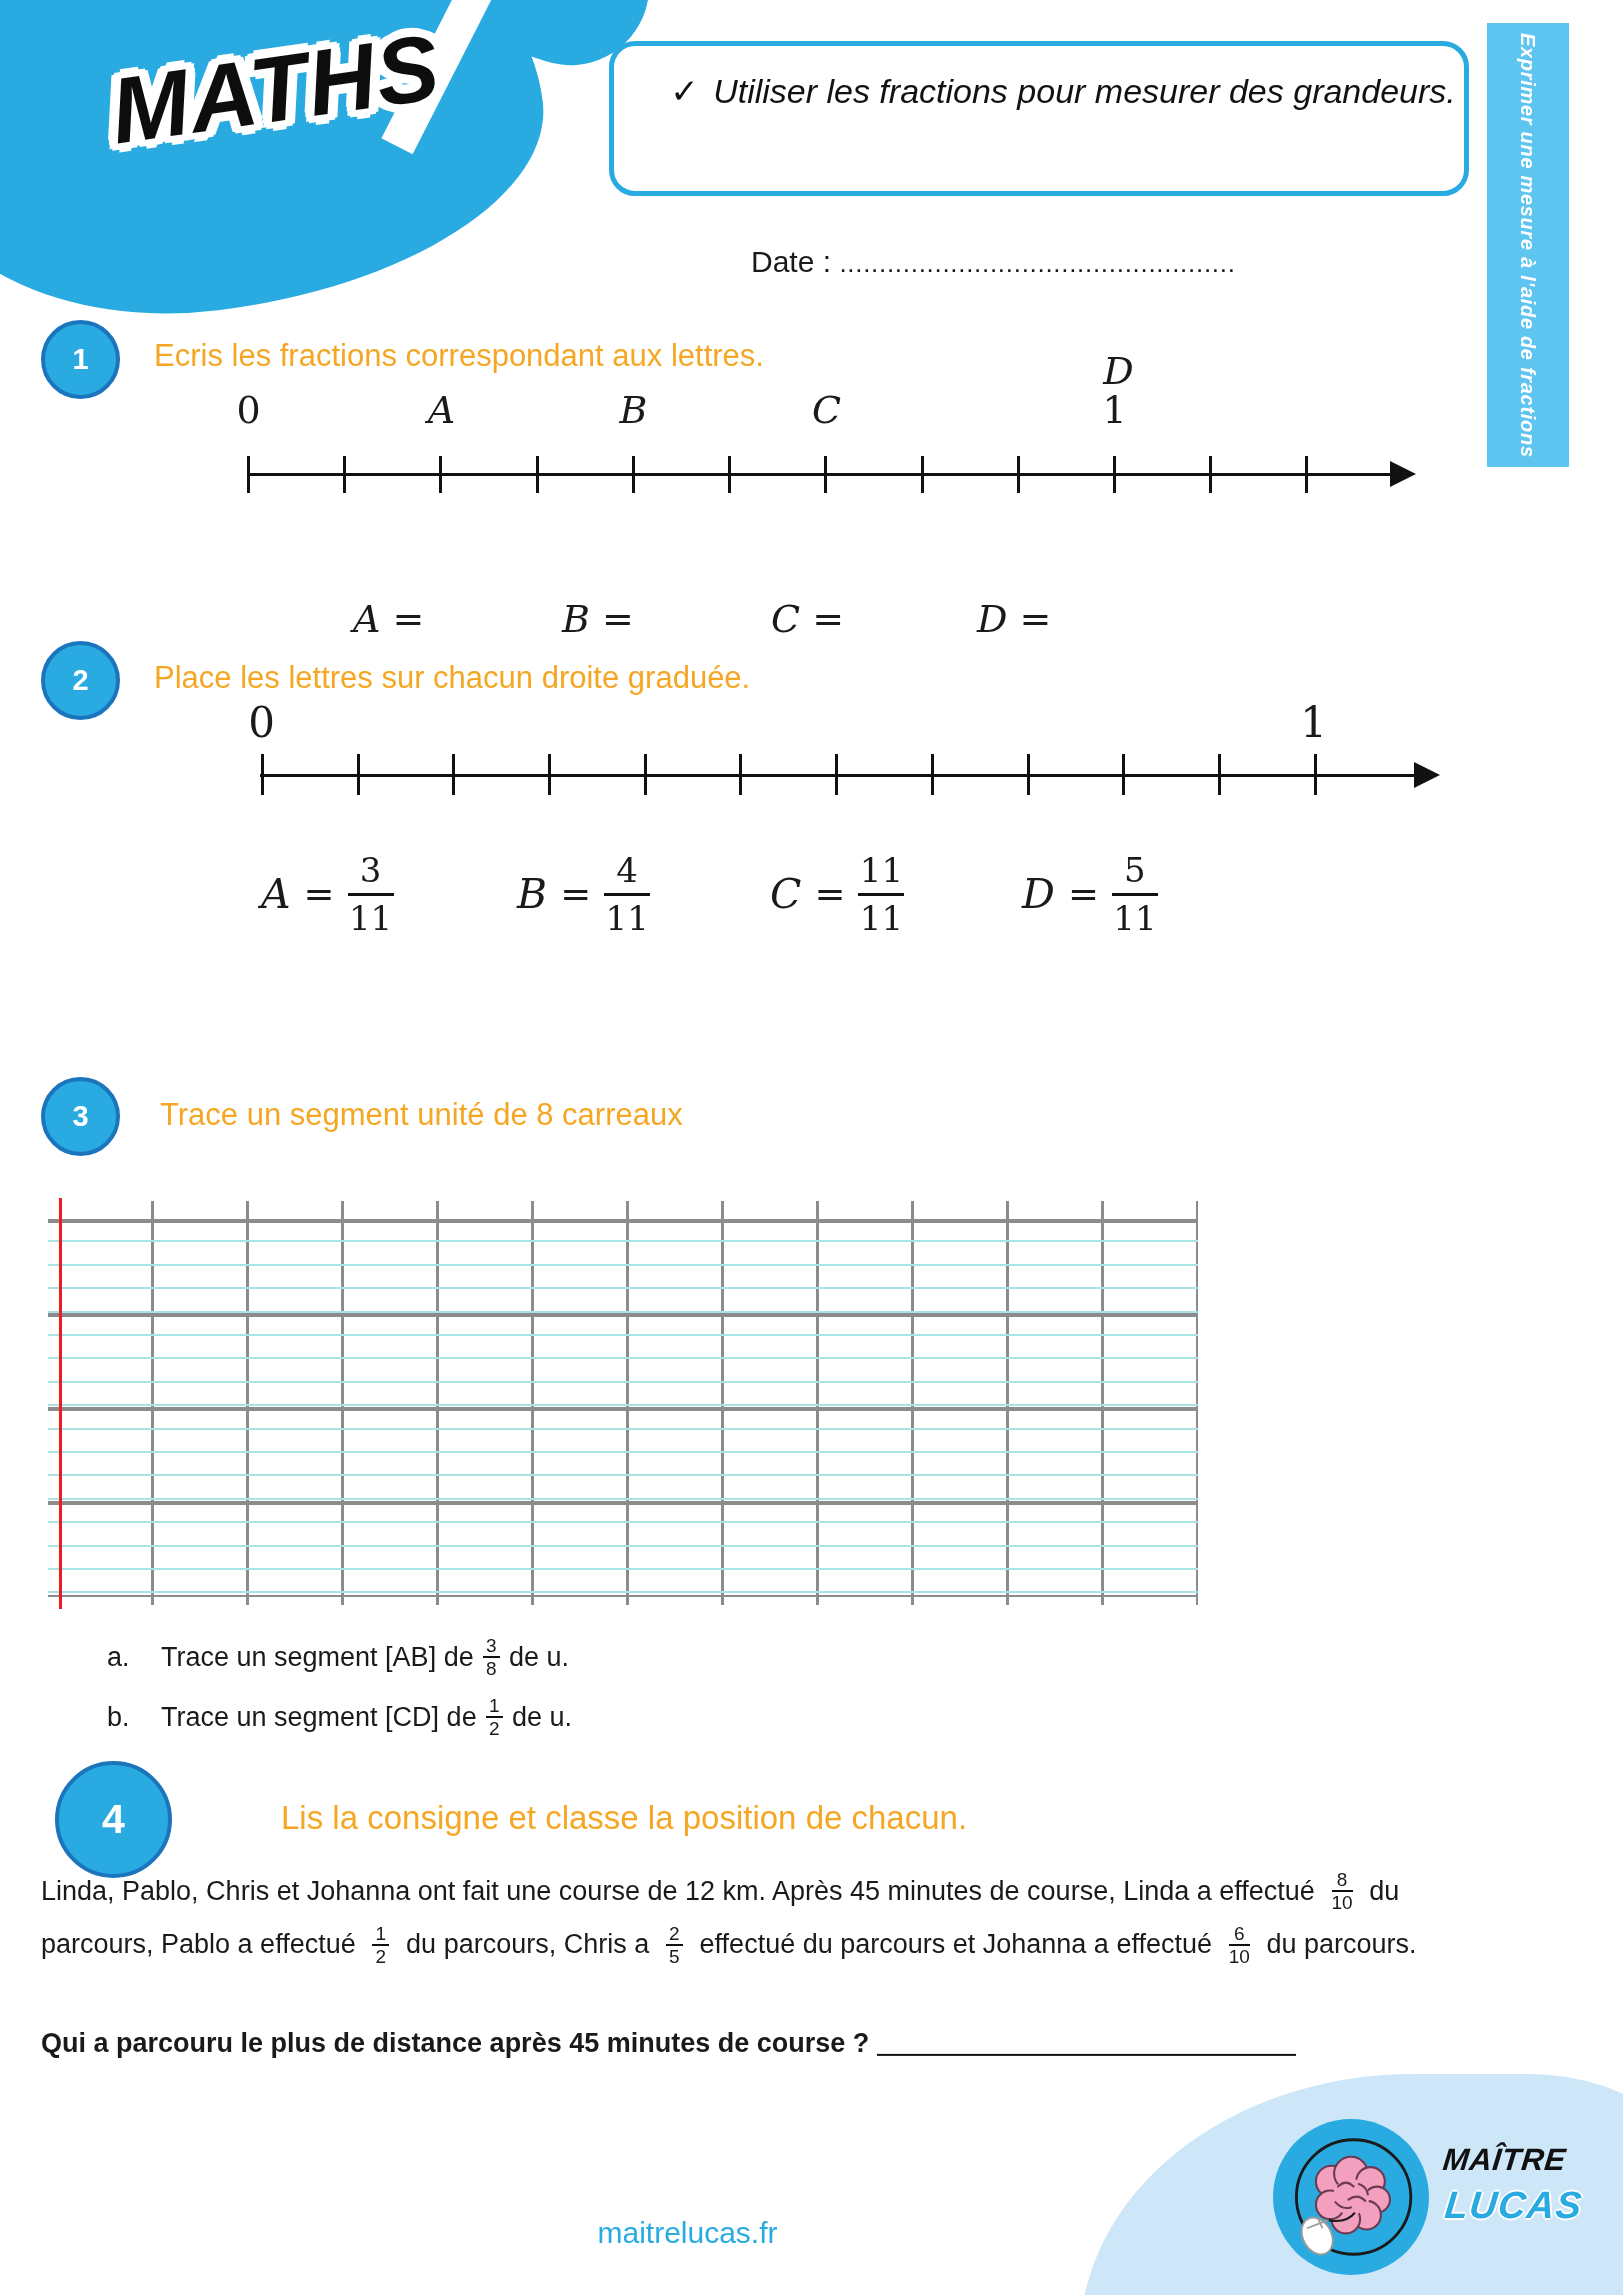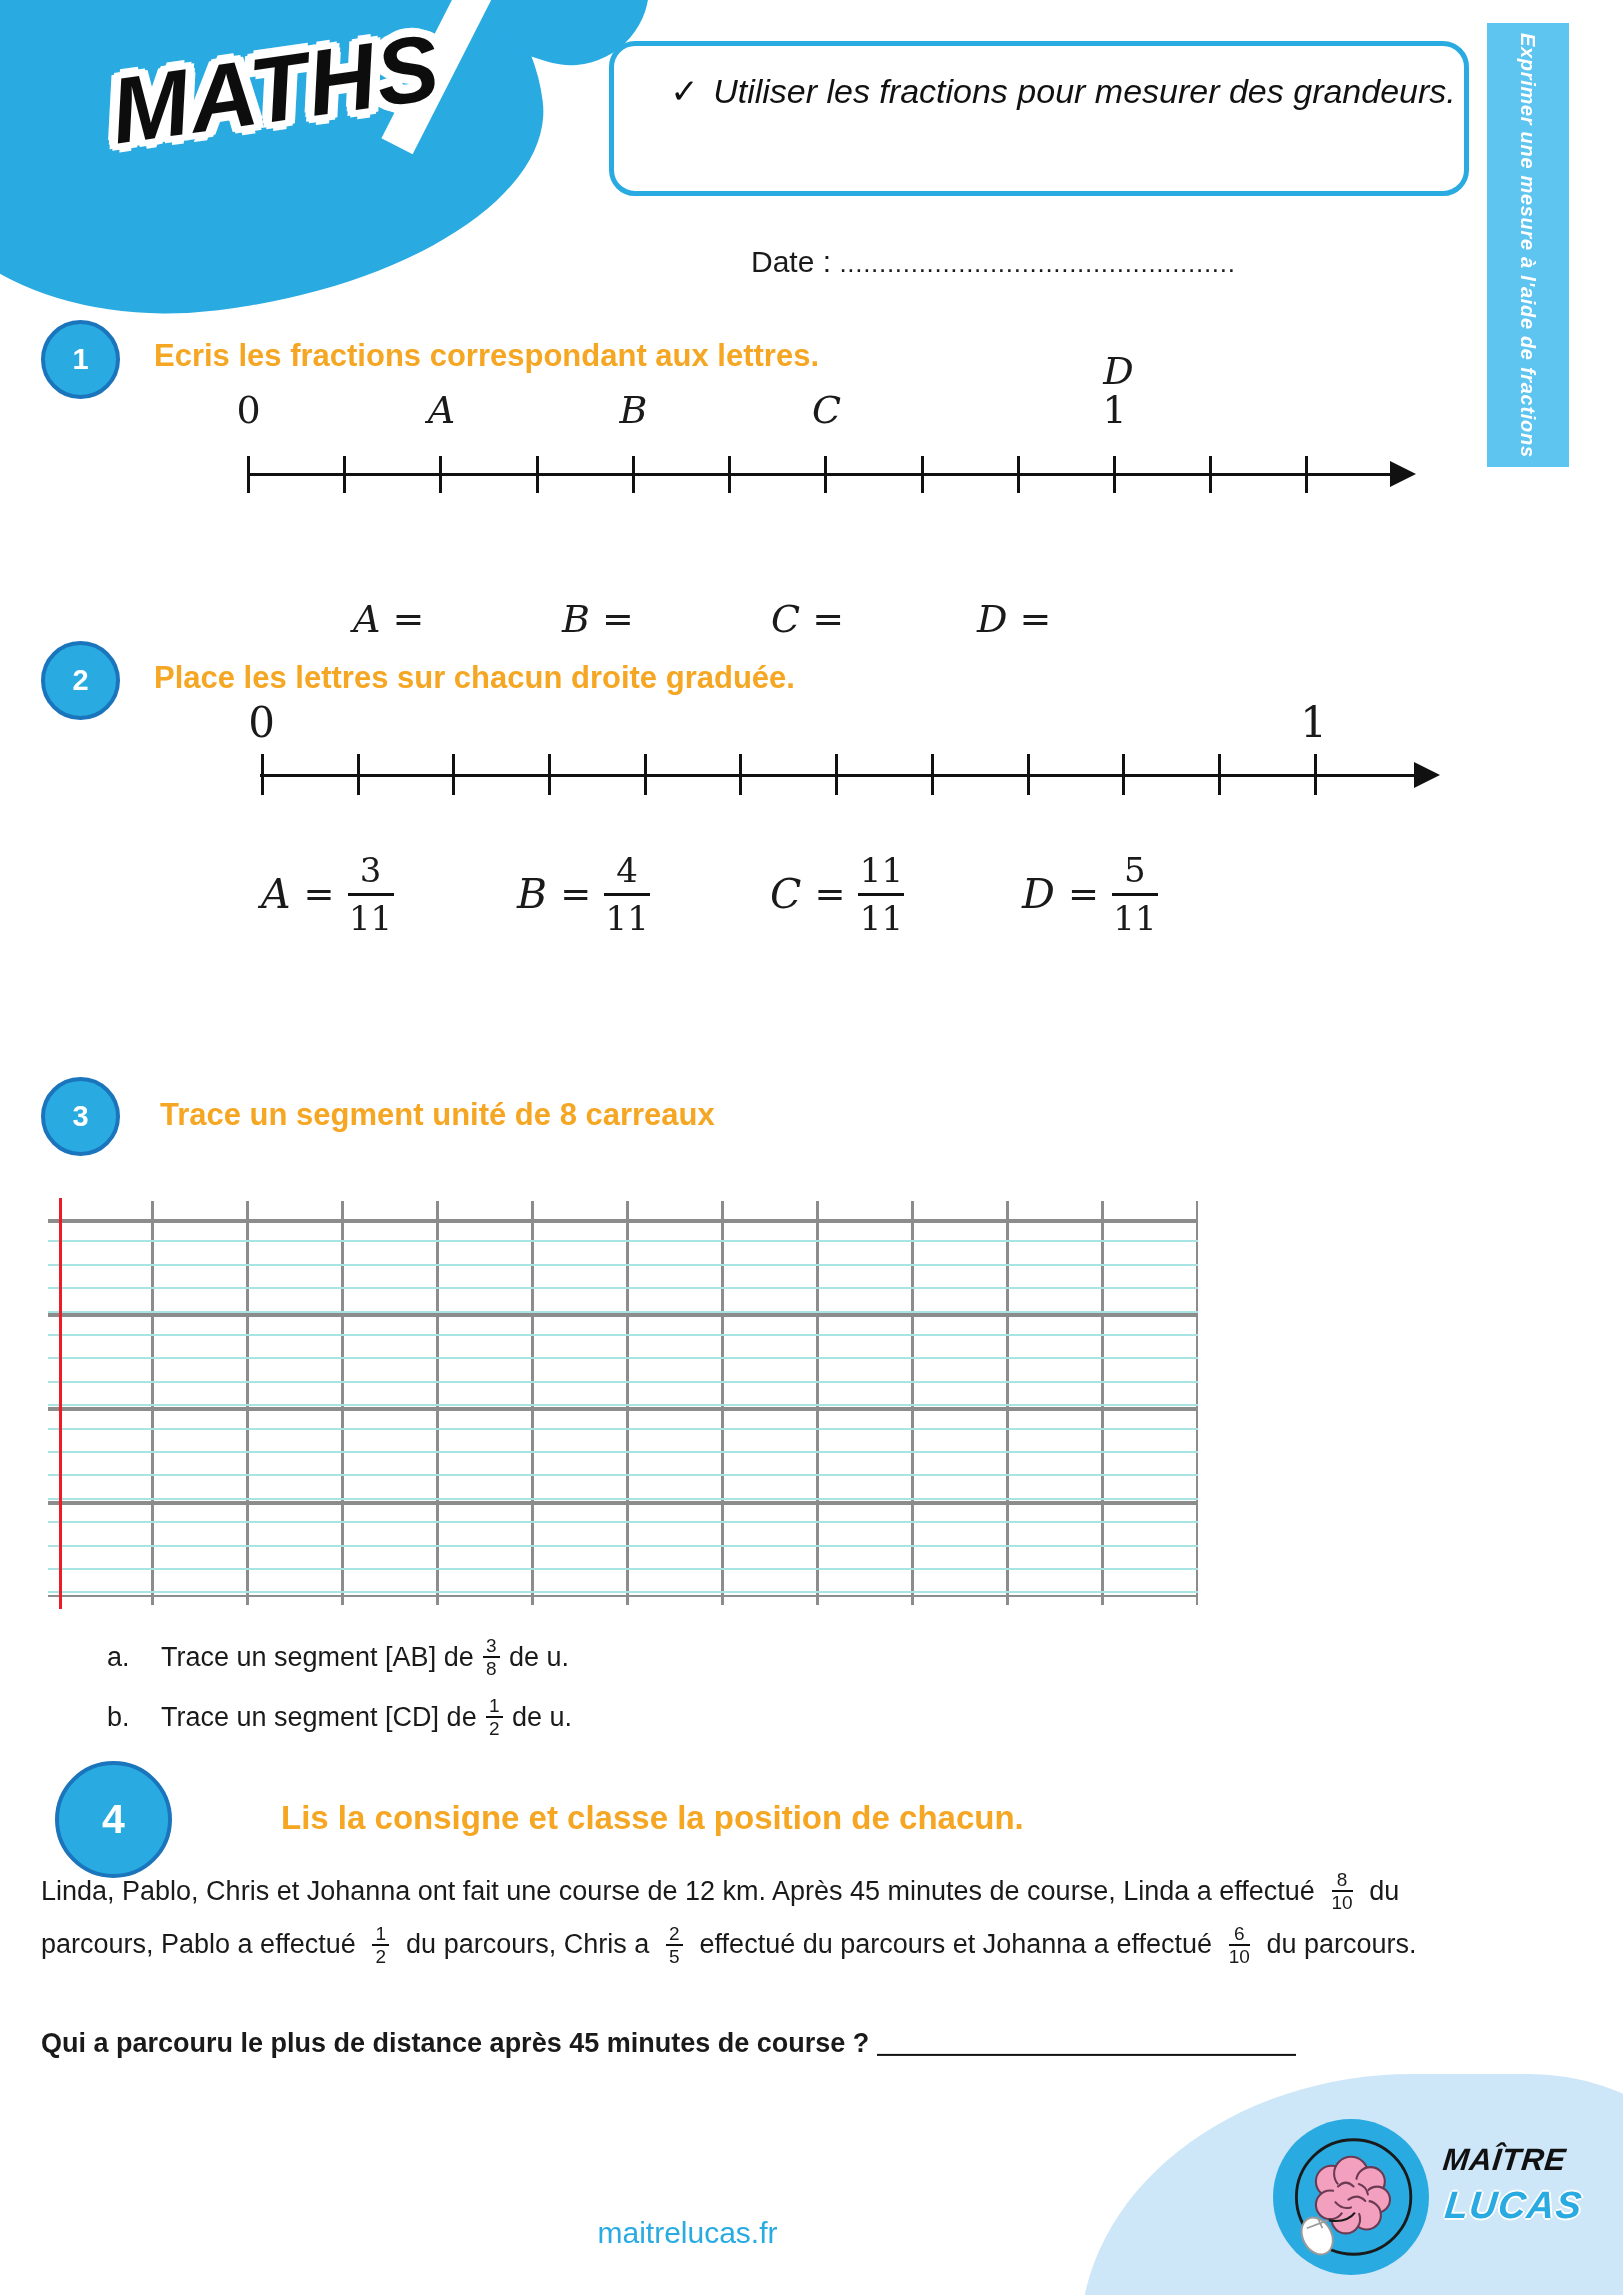--- a/index.html
+++ b/index.html
@@ -32,21 +32,21 @@
   .prenom{position:absolute;left:700px;top:195px;font-size:30px;}
   .datel{position:absolute;left:751px;top:245px;font-size:30px;}
   .dots{font-size:26px;letter-spacing:0.7px;}
   
   .numcircle{position:absolute;background:#29ABE2;border:4.6px solid #1B75BC;border-radius:50%;
              color:#fff;font-weight:bold;display:flex;align-items:center;justify-content:center;}
   .c1{left:41px;top:320px;width:71px;height:71px;font-size:29px;}
   .c2{left:41px;top:641px;width:71px;height:71px;font-size:29px;}
   .c3{left:41px;top:1077px;width:71px;height:71px;font-size:29px;}
   .c4{left:55px;top:1761px;width:109px;height:109px;font-size:41px;}
-  .heading{position:absolute;color:#F5A623;font-weight:bold;font-size:31px;}
+  .heading{position:absolute;color:#F5A623;font-weight:normal;font-size:31px;}
   .h1{left:154px;top:338px;}
   .h2{left:154px;top:660px;}
   .h3{left:160px;top:1097px;}
   .h4{left:281px;top:1799px;font-size:33px;}
   
   .nl-line{position:absolute;height:3.3px;background:#111;}
   .tick{position:absolute;width:3.3px;background:#111;top:0;}
   .arrow{position:absolute;width:0;height:0;border-top:13.7px solid transparent;border-bottom:13.7px solid transparent;
          border-left:26px solid #111;}
   .nl-label{position:absolute;width:59px;text-align:center;font-family:"DejaVu Serif",serif;font-size:38px;line-height:1;}

